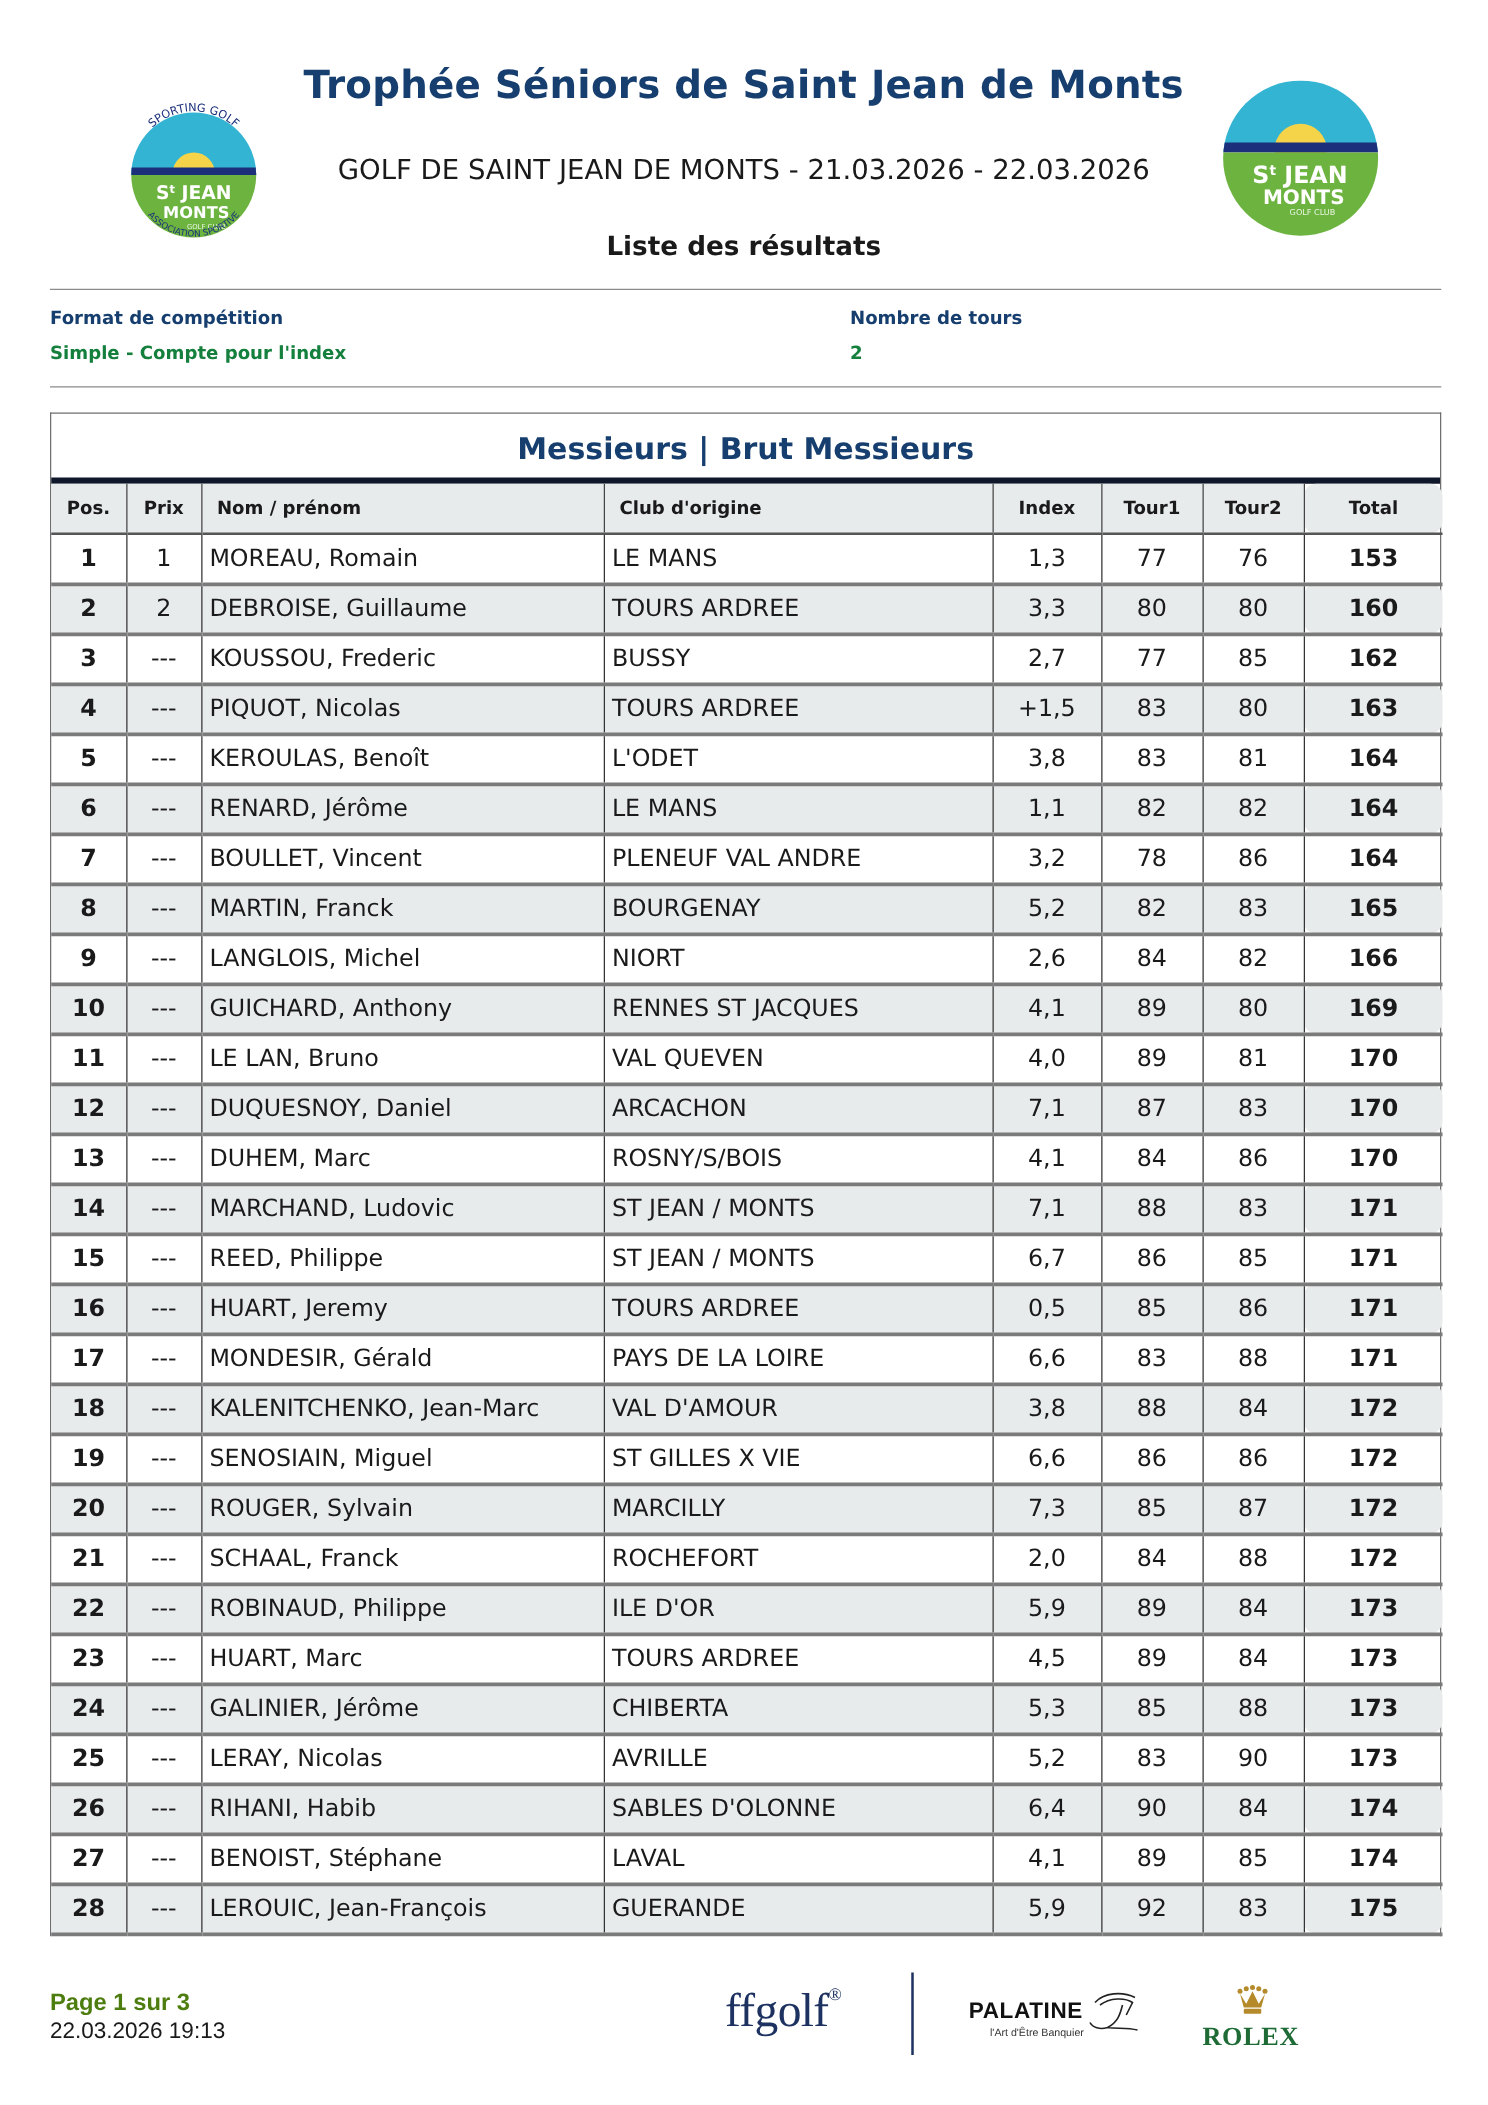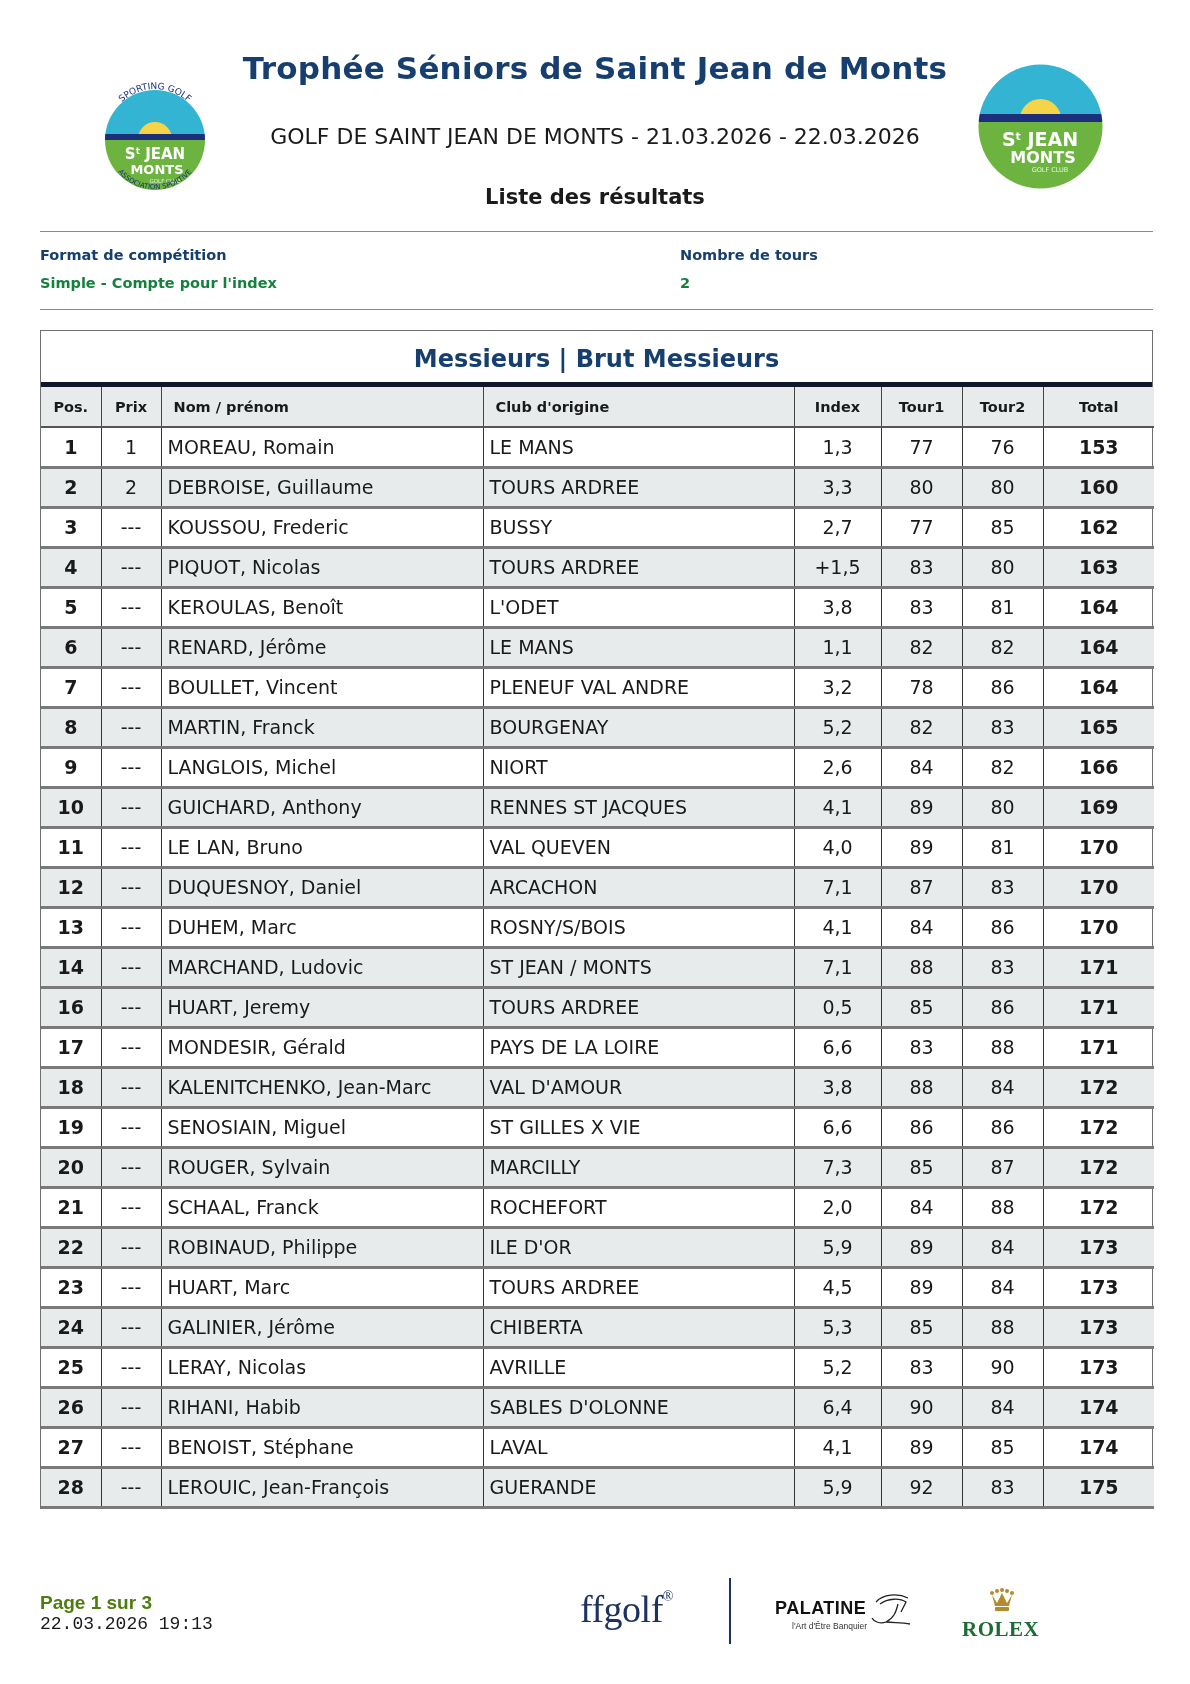--- a/index.html
+++ b/index.html
@@ -18,28 +18,28 @@
   .hr.bottom { top: 309px; }
 
   .info-label { position: absolute; top: 247px; font-size: 14.5px; font-weight: bold; color: #163e6e; }
   .info-value { position: absolute; top: 275px; font-size: 14.5px; font-weight: bold; color: #15803d; }
 
   .results { position: absolute; left: 40px; top: 330px; width: 1113px; border: 1px solid #6f6f6f; border-bottom: none; }
   .results-title { height: 56px; line-height: 56px; text-align: center; font-size: 24px; font-weight: bold; color: #163e6e; border-bottom: 5px solid #0f172a; }
   table { width: 100%; border-collapse: collapse; table-layout: fixed; }
   th { height: 40px; background: #e8ebec; font-size: 14.5px; font-weight: bold; color: #1a1a1a; border-right: 1px solid #444; border-bottom: 2px solid #555; }
   td { height: 40px; font-size: 19px; color: #1a1a1a; border-right: 1px solid #333; border-bottom: 3px solid #7a7a7a; }
-  th:last-child, td:last-child { border-right: none; }
+  th:last-child, td:last-child { border-right: none; border-radius: 10px; }
   tr.alt td { background: #e8ebec; }
   .c { text-align: center; }
   .l { text-align: left; padding-left: 6px; }
   .b { font-weight: bold; }
 
   .footer-page { position: absolute; left: 40px; top: 1592px; font-family: Liberation Sans, sans-serif; font-size: 19px; font-weight: bold; color: #4d7c0f; }
-  .footer-date { position: absolute; left: 40px; top: 1614px; font-family: Liberation Mono, monospace; font-size: 18px; color: #1a1a1a; }
+  .footer-date { position: absolute; left: 40px; top: 1614px; font-family: Liberation Sans, sans-serif; font-size: 18px; color: #1a1a1a; }
 
   .ffgolf { position: absolute; left: 580px; top: 1587px; font-family: "Liberation Serif", serif; font-size: 38px; color: #1d3260; letter-spacing: -0.5px; }
   .ffgolf sup { font-size: 14px; vertical-align: top; position: relative; top: 2px; }
   .sponsor-divider { position: absolute; left: 729px; top: 1578px; width: 2px; height: 66px; background: #1d3260; }
   .palatine { position: absolute; left: 775px; top: 1598px; font-family: "Liberation Sans", sans-serif; font-size: 18px; font-weight: bold; color: #111; letter-spacing: 0.5px; }
   .palatine-tag { position: absolute; left: 792px; top: 1621px; font-family: "Liberation Sans", sans-serif; font-size: 8.5px; color: #333; }
   .horse-icon { position: absolute; left: 868px; top: 1592px; width: 45px; height: 36px; }
   .crown-icon { position: absolute; left: 988px; top: 1588px; width: 28px; height: 26px; }
   .rolex { position: absolute; left: 962px; top: 1617px; font-family: "Liberation Serif", serif; font-size: 21px; font-weight: bold; color: #1e6b35; letter-spacing: 0.5px; }
 </style>
@@ -254,20 +254,30 @@
         <tr class="alt">
           <td class="c b">14</td>
           <td class="c">---</td>
           <td class="l">MARCHAND, Ludovic</td>
           <td class="l">ST JEAN / MONTS</td>
           <td class="c">7,1</td>
           <td class="c">88</td>
           <td class="c">83</td>
           <td class="c b">171</td>
         </tr>
+        <tr>
+          <td class="c b">15</td>
+          <td class="c">---</td>
+          <td class="l">REED, Philippe</td>
+          <td class="l">ST JEAN / MONTS</td>
+          <td class="c">6,7</td>
+          <td class="c">86</td>
+          <td class="c">85</td>
+          <td class="c b">171</td>
+        </tr>
         <tr class="alt">
           <td class="c b">16</td>
           <td class="c">---</td>
           <td class="l">HUART, Jeremy</td>
           <td class="l">TOURS ARDREE</td>
           <td class="c">0,5</td>
           <td class="c">85</td>
           <td class="c">86</td>
           <td class="c b">171</td>
         </tr>

